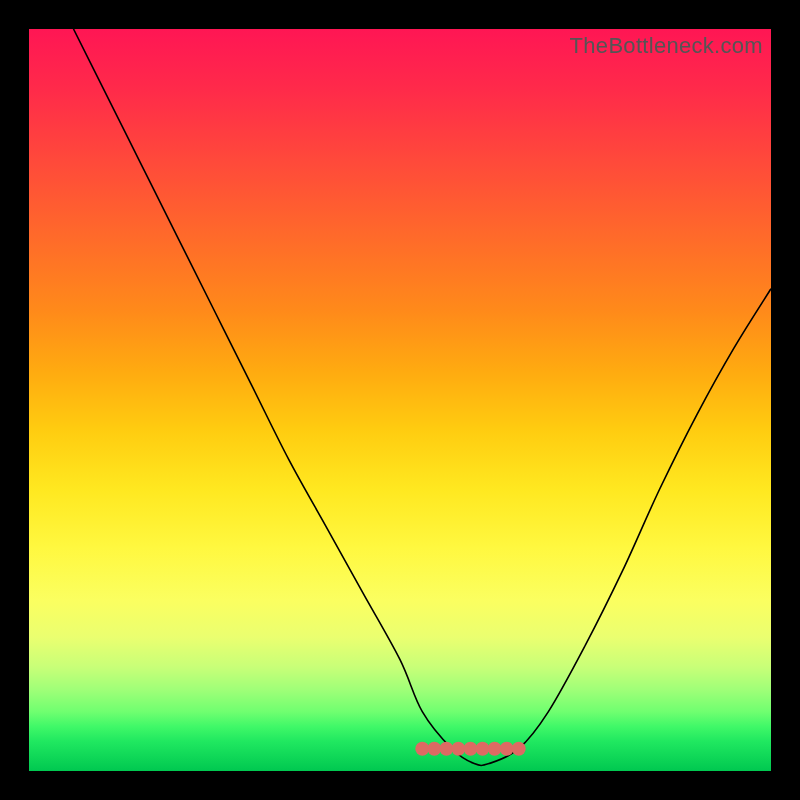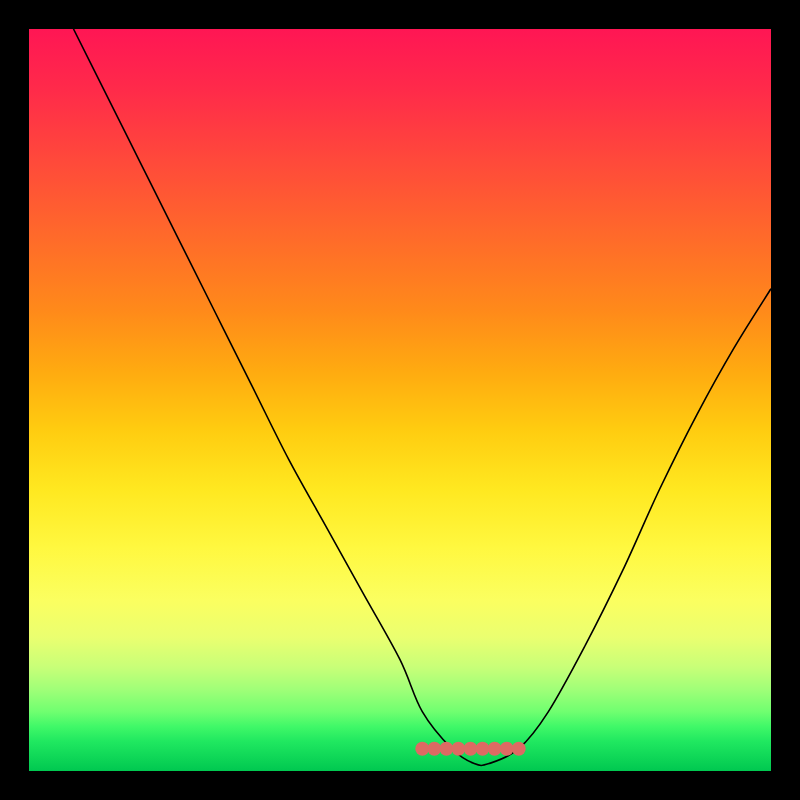--- a/index.html
+++ b/index.html
@@ -71,20 +71,21 @@
   .band-dot {
     fill: #dd6a63;
   }
 </style>
 </head>
 <body>
 
 <div class="frame">
   <div class="plot">
 
+    <div class="watermark">TheBottleneck.com</div>
 
     <svg class="overlay" viewBox="0 0 742 742" preserveAspectRatio="none">
       <path id="bottleneck-path" class="curve" d="M 44.5 0.0 C 49.5 9.9, 63.1 37.1, 74.2 59.4 C 85.3 81.6, 98.9 108.8, 111.3 133.6 C 123.7 158.3, 136.0 183.0, 148.4 207.8 C 160.8 232.5, 173.1 257.2, 185.5 282.0 C 197.9 306.7, 210.2 331.4, 222.6 356.2 C 235.0 380.9, 247.3 406.9, 259.7 430.4 C 272.1 453.9, 284.4 474.9, 296.8 497.1 C 309.2 519.4, 321.5 541.7, 333.9 563.9 C 346.3 586.2, 361.1 610.9, 371.0 630.7 C 380.9 650.5, 384.6 667.8, 393.3 682.6 C 401.9 697.5, 414.3 711.1, 422.9 719.7 C 431.6 728.4, 439.0 732.1, 445.2 734.6 C 451.4 737.1, 452.6 737.1, 460.0 734.6 C 467.5 732.1, 479.8 728.4, 489.7 719.7 C 499.6 711.1, 508.3 700.0, 519.4 682.6 C 530.5 665.3, 544.1 639.4, 556.5 615.9 C 568.9 592.4, 581.2 567.6, 593.6 541.7 C 606.0 515.7, 618.3 486.0, 630.7 460.0 C 643.1 434.1, 655.4 409.3, 667.8 385.8 C 680.2 362.3, 692.5 340.1, 704.9 319.1 C 717.3 298.0, 735.8 269.6, 742.0 259.7"></path>
       <g id="band-dots">
           <circle cx="393.3" cy="719.7" r="7" class="band-dot"></circle>
           <circle cx="405.3" cy="719.7" r="7" class="band-dot"></circle>
           <circle cx="417.4" cy="719.7" r="7" class="band-dot"></circle>
           <circle cx="429.4" cy="719.7" r="7" class="band-dot"></circle>
           <circle cx="441.5" cy="719.7" r="7" class="band-dot"></circle>
           <circle cx="453.5" cy="719.7" r="7" class="band-dot"></circle>

